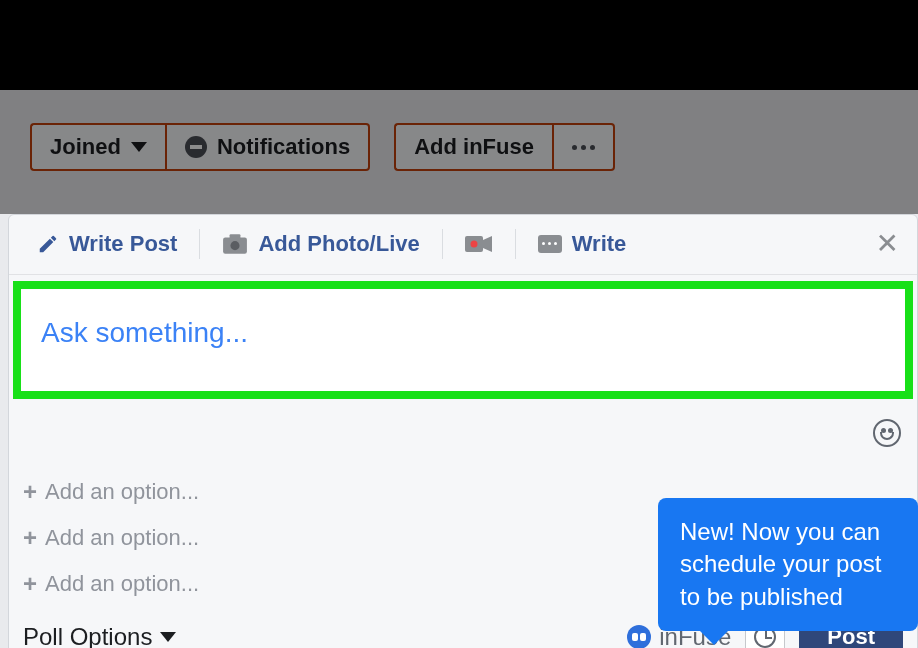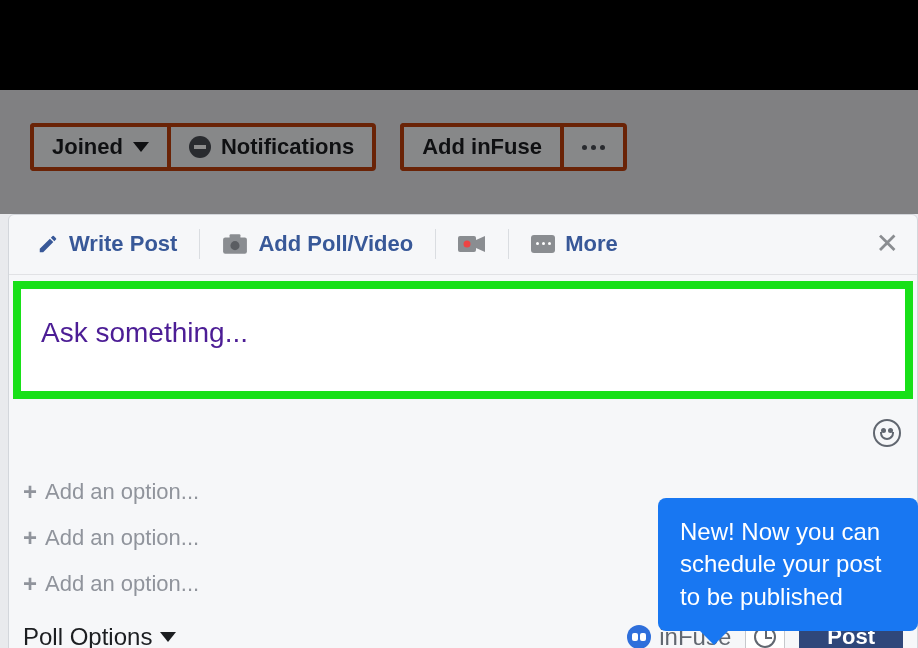--- a/index.html
+++ b/index.html
@@ -2,21 +2,21 @@
 <html><head>
 <meta charset="utf-8">
 <style>
   * { box-sizing: border-box; margin: 0; padding: 0; }
   html, body { width: 918px; height: 648px; overflow: hidden; font-family: Helvetica, Arial, sans-serif; }
   .stage { position: relative; width: 918px; height: 648px; background: #e9eaed; }
   .topblack { position: absolute; left: 0; top: 0; width: 918px; height: 90px; background: #000; }
   .dim { position: absolute; left: 0; top: 90px; width: 918px; height: 124px; background: #e9eaed; }
   .dim-shade { position: absolute; inset: 0; background: rgba(0,0,0,0.45); pointer-events:none; }
   .grpbtns { position: absolute; left: 30px; top: 33px; display: flex; align-items: center; }
-  .btn { height: 48px; display: flex; align-items: center; justify-content: center; padding: 0 18px; border: 4px solid #c2410c; background: #f6f7f9; color: #1c1e21; font-weight: 600; font-size: 22px; }
+  .btn { height: 48px; display: flex; align-items: center; justify-content: center; padding: 0 18px; border: 2px solid #c2410c; background: #f6f7f9; color: #1c1e21; font-weight: 600; font-size: 22px; }
   .btn-left { border-right: none; border-top-left-radius: 4px; border-bottom-left-radius: 4px;}
   .btn-right { border-top-right-radius: 4px; border-bottom-right-radius: 4px;}
   .gap { width: 24px; }
   .caret-down { width:0;height:0;border-left:8px solid transparent;border-right:8px solid transparent;border-top:10px solid #1c1e21;margin-left:10px;}
   .stop-circ { width:22px;height:22px;border-radius:50%;background:#4b4f56;display:flex;align-items:center;justify-content:center;margin-right:10px;}
   .stop-bar { width:12px;height:4px;background:#fff;}
   .dots { display:flex;gap:4px;}
   .dots span{width:5px;height:5px;border-radius:50%;background:#4b4f56;}
 
   .composer { position: absolute; left: 8px; top: 214px; width: 910px; background:#f6f7f9; border:1px solid #d3d6db; border-top-left-radius:6px; border-top-right-radius:6px; }
@@ -24,21 +24,21 @@
   .tab { display:flex; align-items:center; gap:10px; font-size:22px; font-weight:700; color:#385898; cursor:pointer; }
   .sep { width:1px; height:30px; background:#dadde1; margin:0 22px; }
   .flexsp { flex:1; }
   .close-x { font-size:28px; color:#8a8d91; font-weight:400; }
 
   .icon-pencil svg, .icon-camera svg, .icon-video svg { display:block; }
   .icon-more { width:24px;height:18px;border-radius:3px;background:#8a8d91;display:flex;align-items:center;justify-content:center;gap:3px;}
   .icon-more span{width:3px;height:3px;border-radius:50%;background:#fff;}
 
   .hlbox { border:8px solid #18e018; background:#fff; margin: 6px 4px 6px 4px; height:118px; padding: 28px 20px; }
-  .ask { color:#4c1d95; font-size:28px; }
+  .ask { color:#3b82f6; font-size:28px; }
 
   .emojirow { height:64px; position:relative; }
   .smiley { position:absolute; right:16px; top:14px; width:28px; height:28px; border:2px solid #616770; border-radius:50%; }
   .smiley::before{content:"";position:absolute;width:5px;height:5px;background:#616770;border-radius:50%;top:7px;left:6px;}
   .smiley::after{content:"";position:absolute;width:5px;height:5px;background:#616770;border-radius:50%;top:7px;right:6px;}
   .smiley .m{position:absolute;left:5px;right:5px;bottom:5px;height:8px;border:2px solid #616770;border-top:none;border-bottom-left-radius:12px;border-bottom-right-radius:12px;}
 
   .opt { display:flex;align-items:center;gap:8px;font-size:22px;color:#90949c;padding:9px 14px;}
   .plus { font-size:24px;color:#90949c;font-weight:700;}
 
@@ -106,40 +106,40 @@
       </div>
       <div class="sep"></div>
       <div class="tab">
         <span class="icon-camera">
           <svg width="26" height="22" viewBox="0 0 24 20">
               <rect x="1" y="4" width="22" height="15" rx="2" fill="#8a8d91"></rect>
               <rect x="7" y="1" width="10" height="5" rx="1" fill="#8a8d91"></rect>
               <circle cx="12" cy="11.5" r="4.2" fill="#5a5d62"></circle>
             </svg>
         </span>
-        <span>Add Poll/Video</span>
+        <span>Add Photo/Live</span>
       </div>
       <div class="sep"></div>
       <div class="tab">
         <span class="icon-video">
           <svg width="28" height="20" viewBox="0 0 28 20">
               <rect x="0" y="2" width="18" height="16" rx="2" fill="#8a8d91"></rect>
               <polygon points="18,6 27,2 27,18 18,14" fill="#8a8d91"></polygon>
               <circle cx="9" cy="10" r="3.5" fill="#e44"></circle>
             </svg>
         </span>
       </div>
       <div class="sep"></div>
       <div class="tab">
         <span class="icon-more">
             <span></span>
             <span></span>
             <span></span>
           </span>
-        <span>More</span>
+        <span>Write</span>
       </div>
       <div class="flexsp"></div>
       <div class="close-x">
         <span>✕</span>
       </div>
     </div>
 
     <div class="hlbox">
       <div class="ask">Ask something...</div>
     </div>

